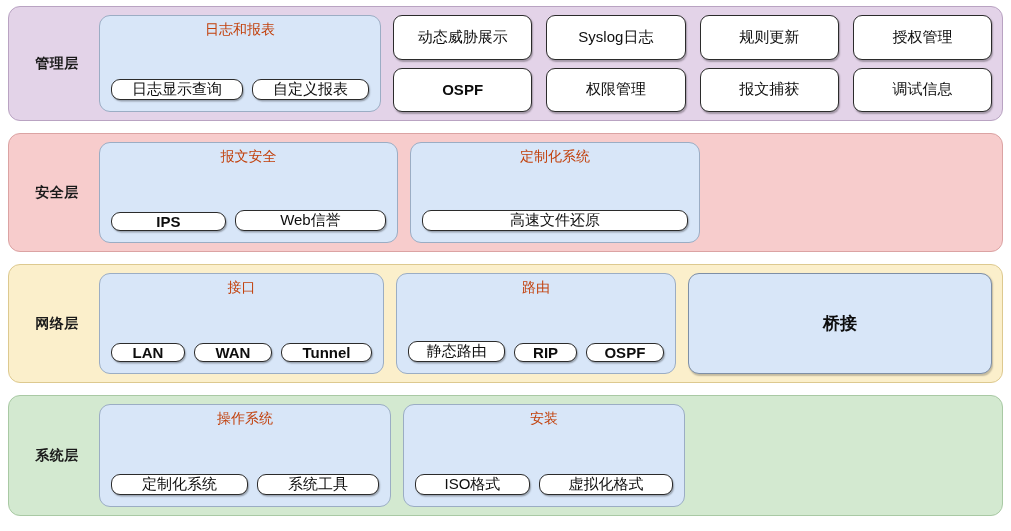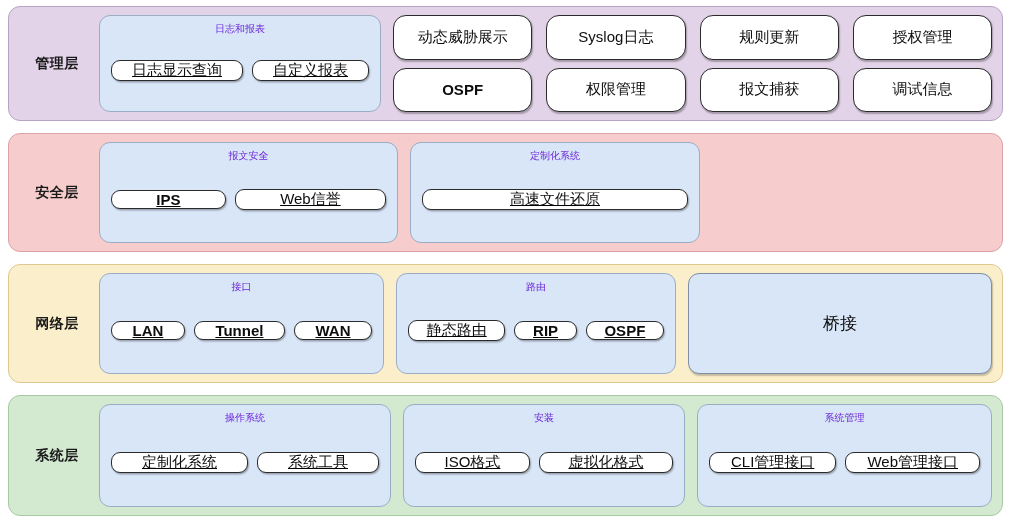--- a/index.html
+++ b/index.html
@@ -66,37 +66,36 @@
     border: 1px solid #9badc4;
     border-radius: 11px;
     box-sizing: border-box;
     display: flex;
     flex-direction: column;
     align-items: center;
     padding: 3px 11px 11px 11px;
     min-width: 0;
   }
   .group-title {
-    font-size: 10px;
+    font-size: 14px;
     font-weight: 500;
-    color: #6d28d9;
+    color: #c2410c;
     line-height: 20px;
     margin-bottom: 2px;
     white-space: nowrap;
     user-select: none;
   }
   .group-items {
     display: flex;
-    align-items: center;
+    align-items: flex-end;
     gap: 9px;
     flex: 1 1 auto;
     width: 100%;
     justify-content: center;
     min-width: 0;
-    text-decoration: underline;
   }
 
   
   .card {
     background: #ffffff;
     border: 1.4px solid #2b2b2b;
     border-radius: 9px;
     display: flex;
     align-items: center;
     justify-content: center;
@@ -116,33 +115,32 @@
   .plain-grid {
     display: grid;
     grid-template-columns: repeat(4, 1fr);
     grid-template-rows: repeat(2, 1fr);
     gap: 8px 14px;
     flex: 1 1 auto;
     min-width: 0;
   }
   .plain-grid .card {
     box-shadow: 1px 1.5px 1.5px rgba(0,0,0,0.28);
-    border-radius: 13px;
   }
 
   
   .block {
     background: #d8e6f8;
     border: 1.4px solid #7e8fa6;
     border-radius: 11px;
     display: flex;
     align-items: center;
     justify-content: center;
     font-size: 17px;
-    font-weight: normal;
+    font-weight: bold;
     color: #0d0d0d;
     box-sizing: border-box;
     box-shadow: 1px 1.5px 1.5px rgba(0,0,0,0.22);
   }
 
   
   .mgmt .g-log      { flex: 0 0 282px; }
   .sec  .g-pkt      { flex: 0 0 299px; }
   .sec  .g-file     { flex: 0 0 290px; }
   .sec  .g-vpn      { flex: 1 1 auto; }
@@ -208,22 +206,22 @@
   </div>
 
   <div class="layer net">
     <div class="layer-title">网络层</div>
     <div class="layer-body">
 
       <div class="group g-iface">
         <div class="group-title">接口</div>
         <div class="group-items">
           <div class="card latin">LAN</div>
+          <div class="card latin">WAN</div>
           <div class="card latin">Tunnel</div>
-          <div class="card latin">WAN</div>
         </div>
       </div>
 
       <div class="group g-route">
         <div class="group-title">路由</div>
         <div class="group-items">
           <div class="card">静态路由</div>
           <div class="card latin">RIP</div>
           <div class="card latin">OSPF</div>
         </div>
@@ -247,24 +245,17 @@
       </div>
 
       <div class="group g-install">
         <div class="group-title">安装</div>
         <div class="group-items">
           <div class="card">ISO格式</div>
           <div class="card">虚拟化格式</div>
         </div>
       </div>
 
-      <div class="group g-sysmgmt">
-        <div class="group-title">系统管理</div>
-        <div class="group-items">
-          <div class="card">CLI管理接口</div>
-          <div class="card">Web管理接口</div>
-        </div>
-      </div>
 
     </div>
   </div>
 
 </div>
 
 </body></html>

